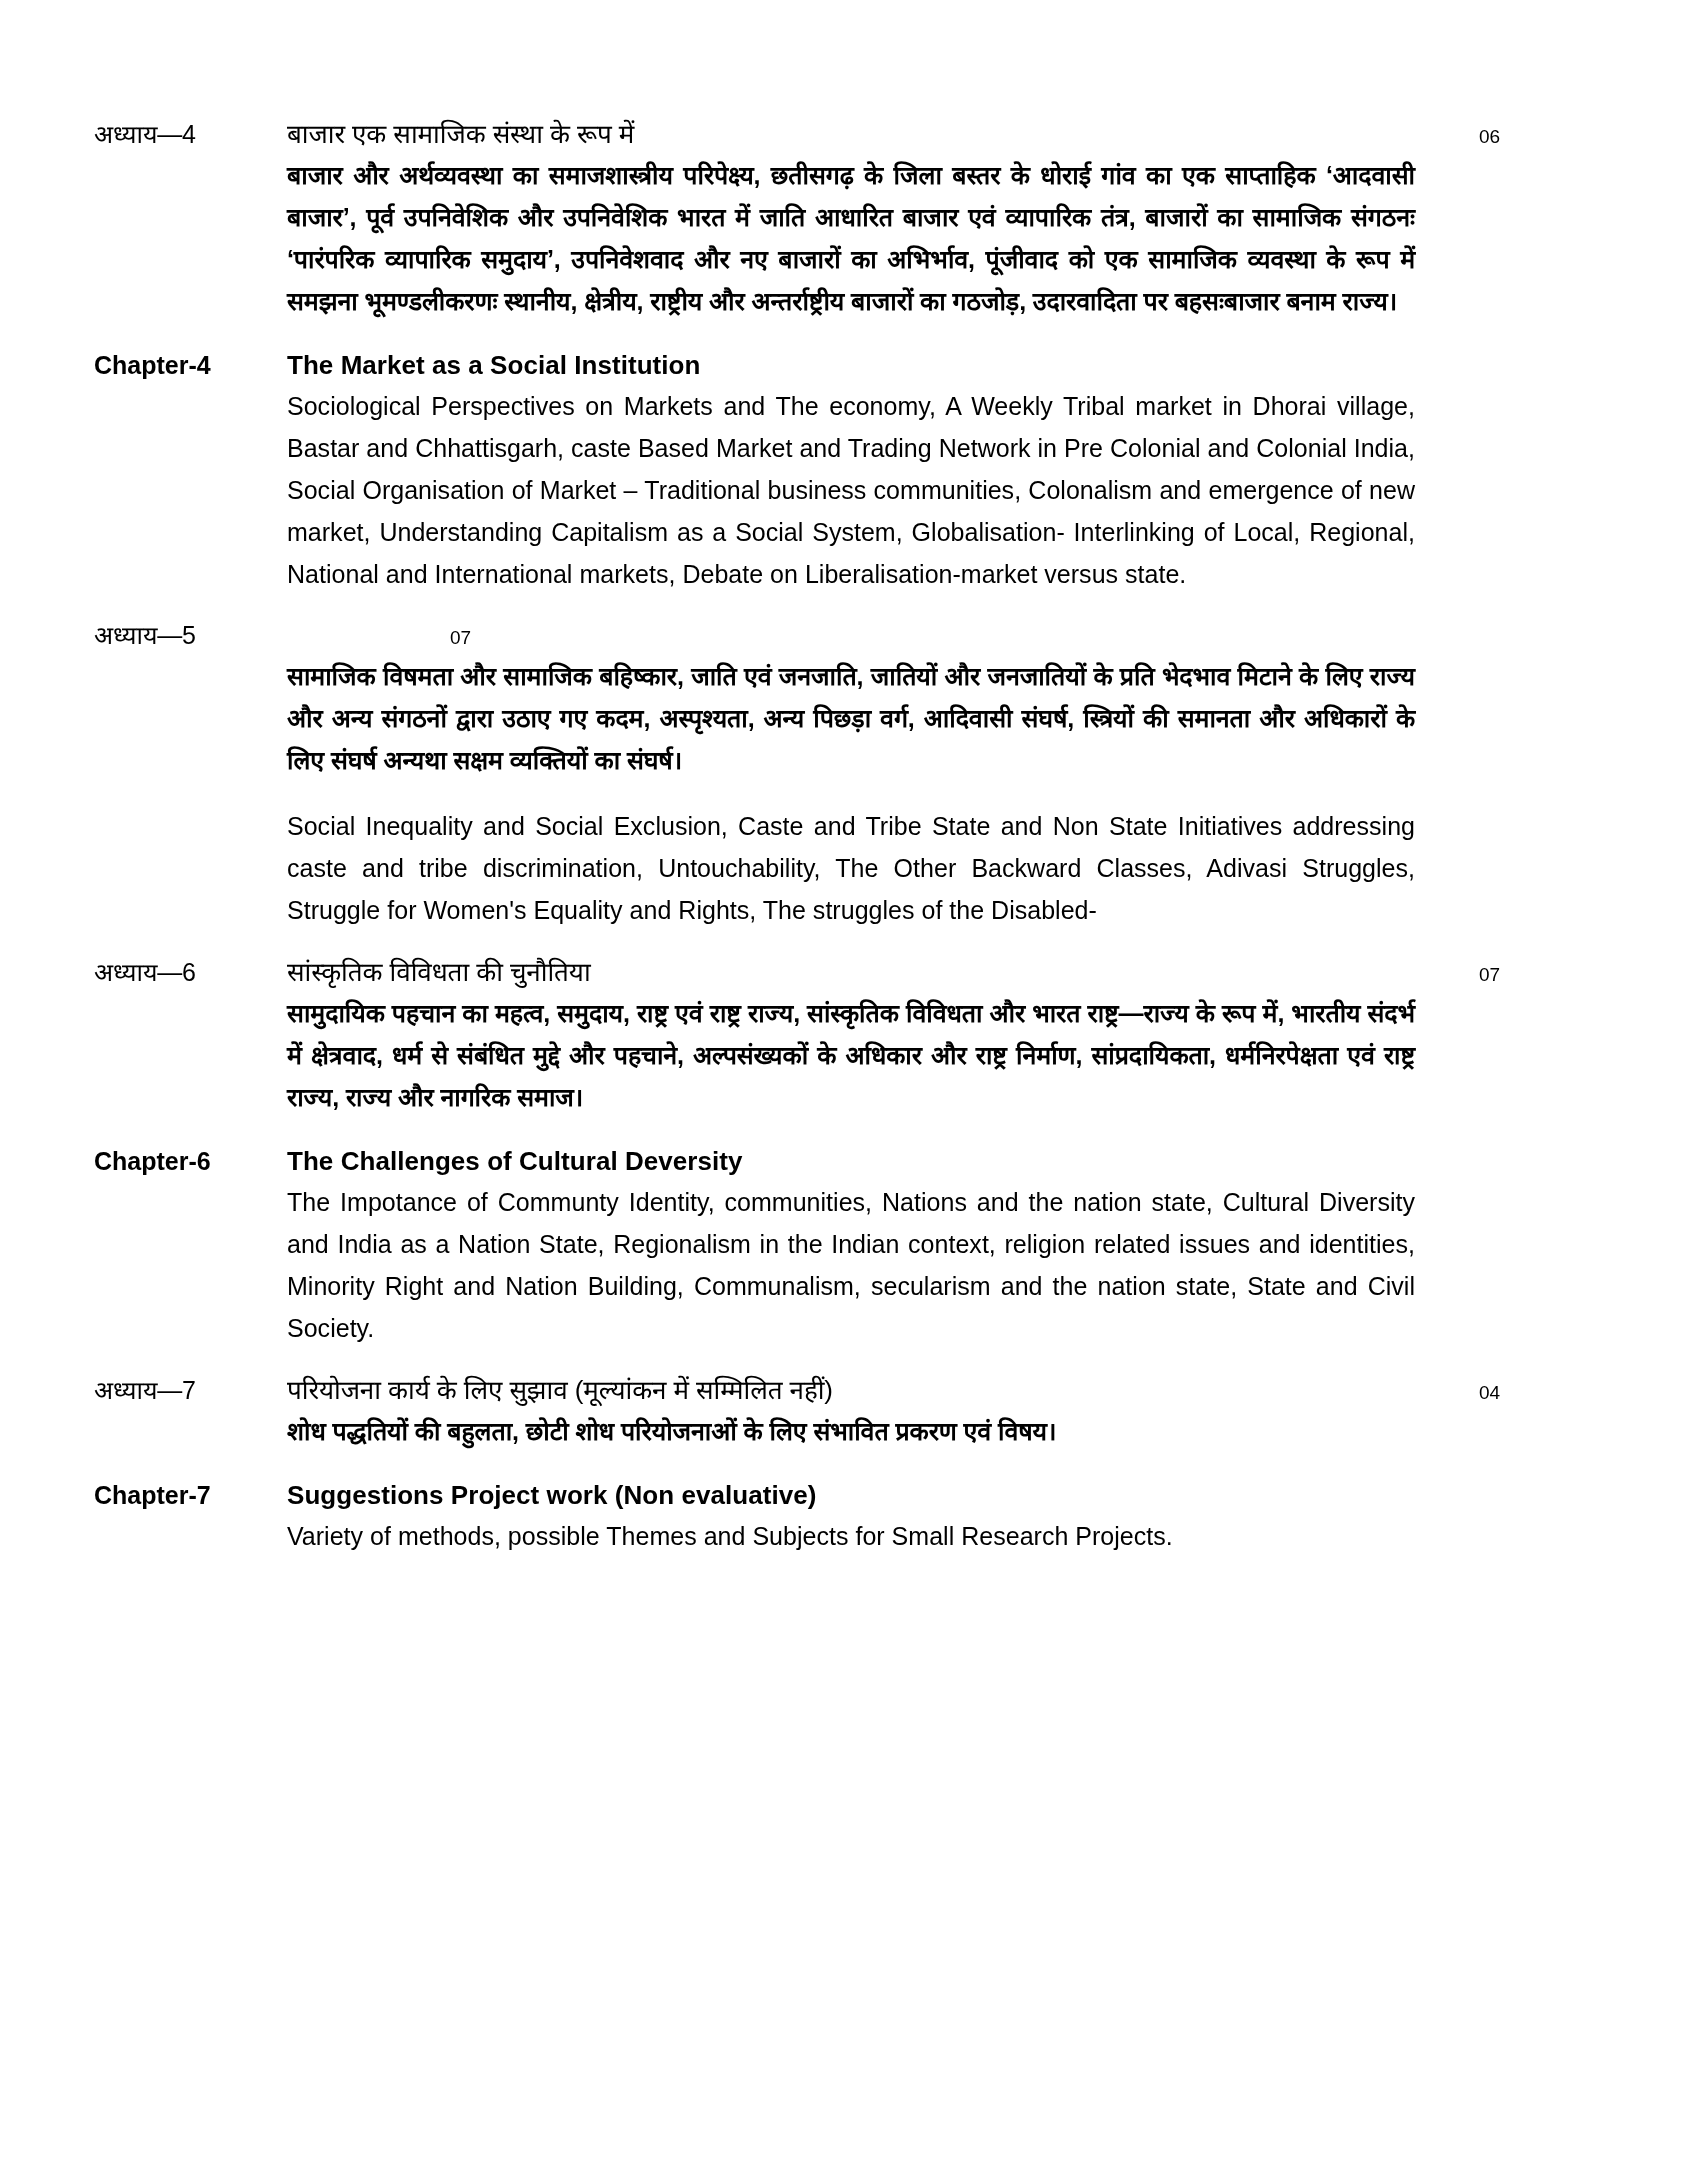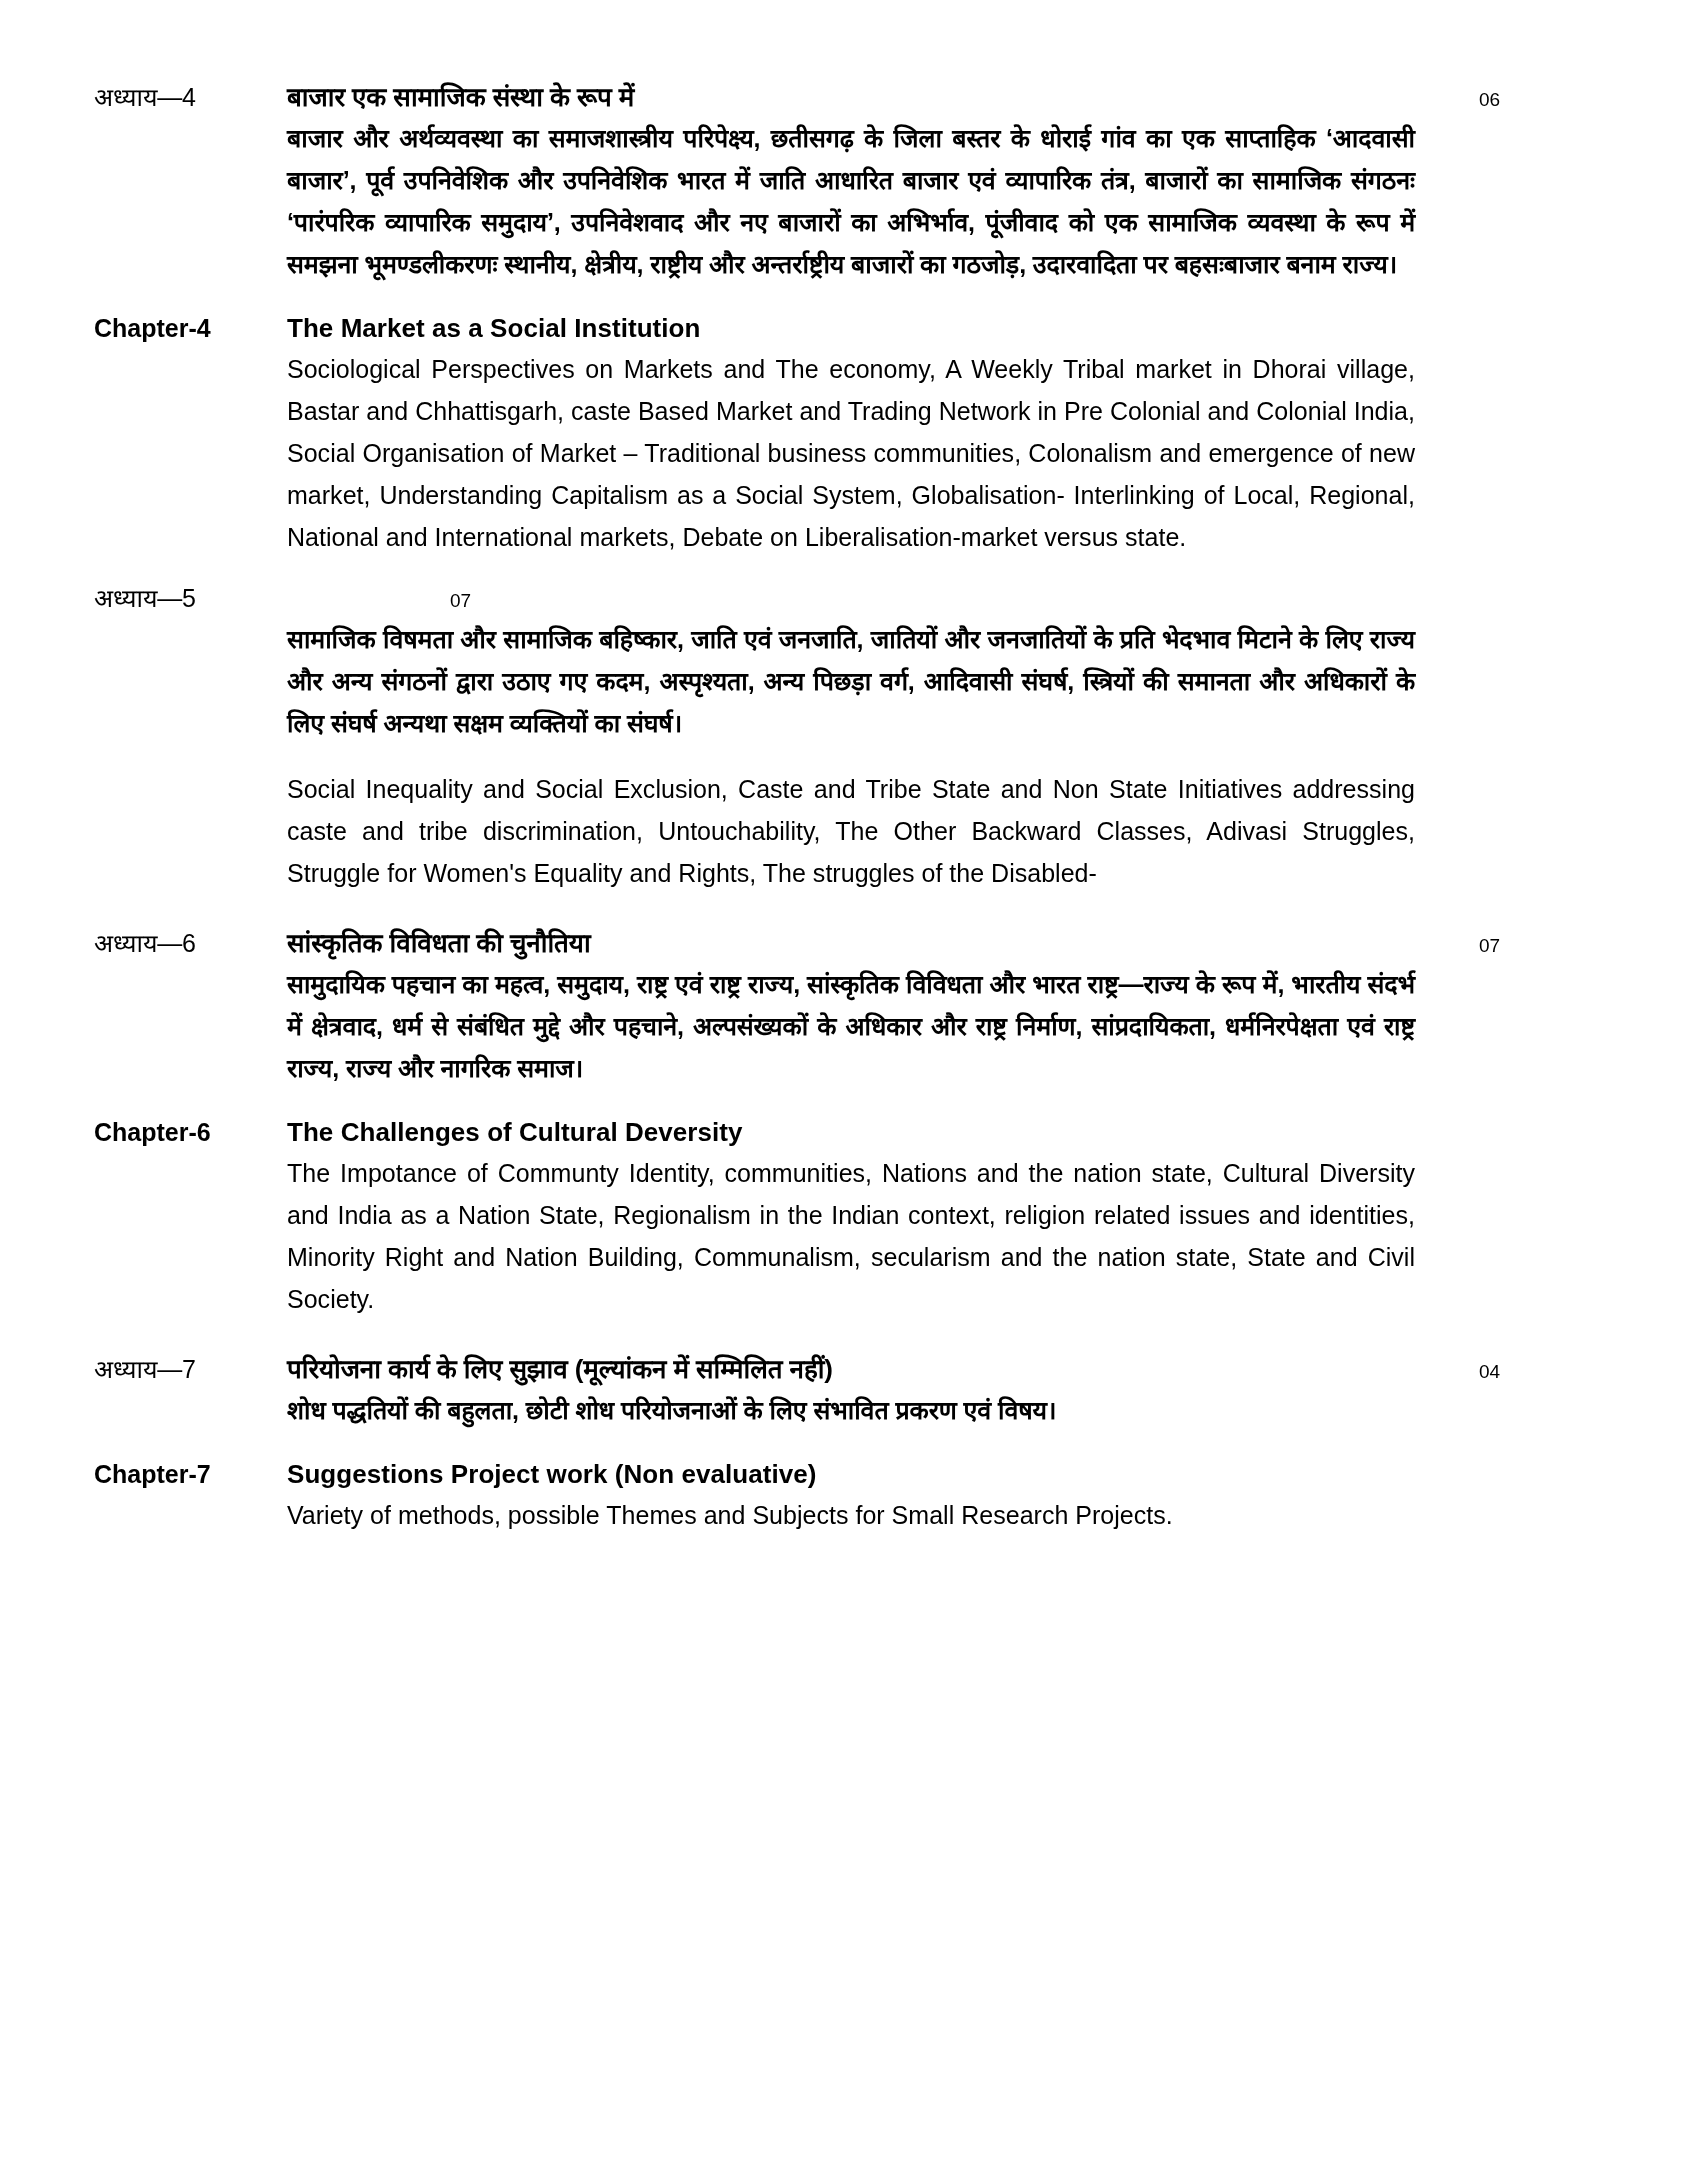--- a/index.html
+++ b/index.html
@@ -13,21 +13,21 @@
     font-family: "Liberation Sans", sans-serif;
     color: #000000;
     -webkit-font-smoothing: antialiased;
   }
 
   .page {
     position: relative;
     width: 1683px;
     height: 2178px;
     box-sizing: border-box;
-    padding: 70px 119px 59px 94px;
+    padding: 115px 119px 59px 94px;
     background: #ffffff;
   }
 
   .entry {
     display: block;
     width: 100%;
     margin-bottom: 2px;
   }
 
   .entry-head {
@@ -59,23 +59,22 @@
     min-width: 0;
     padding-right: 0;
   }
 
   .title {
     font-size: 26px;
     line-height: 1.5;
   }
 
   .title.hi {
-    font-weight: 700;
+    font-weight: 400;
     letter-spacing: -0.1px;
-    margin-top: 8px;
   }
 
   .title.en {
     font-weight: bold;
     letter-spacing: 0.05px;
   }
 
   .pageno {
     flex: 0 0 149px;
     text-align: center;

